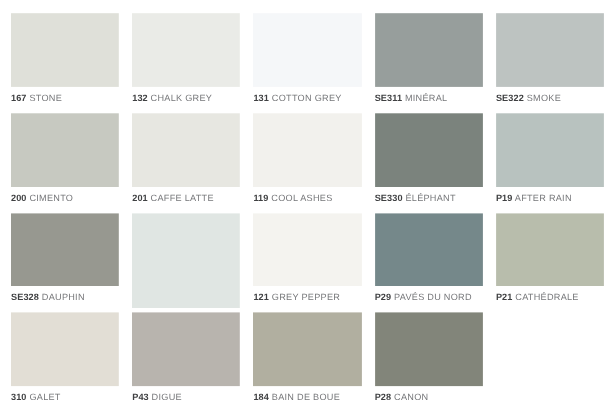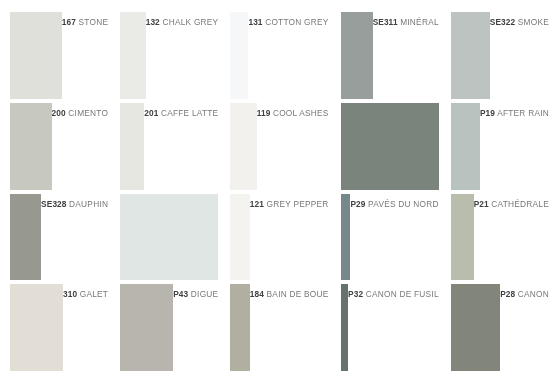--- a/index.html
+++ b/index.html
@@ -22,21 +22,21 @@
     padding: 12px 10px 6px 10px;
     display: grid;
     grid-template-columns: repeat(5, 1fr);
     grid-template-rows: repeat(4, 1fr);
     column-gap: 12px;
     row-gap: 4px;
     background: #ffffff;
   }
   .swatch-cell {
     display: flex;
-    flex-direction: row;
+    flex-direction: column;
     min-width: 0;
   }
   .swatch-chip {
     flex: 1 1 auto;
     width: 100%;
     min-height: 0;
     border: 0;
   }
   .swatch-caption {
     flex: 0 0 auto;
@@ -90,20 +90,21 @@
     <div class="swatch-cell">
       <div class="swatch-chip" style="background-color: rgb(231, 231, 225);"></div>
       <div class="swatch-caption"><span class="swatch-code">201</span> <span class="swatch-name">CAFFE LATTE</span></div>
     </div>
     <div class="swatch-cell">
       <div class="swatch-chip" style="background-color: rgb(242, 241, 237);"></div>
       <div class="swatch-caption"><span class="swatch-code">119</span> <span class="swatch-name">COOL ASHES</span></div>
     </div>
     <div class="swatch-cell">
       <div class="swatch-chip" style="background-color: rgb(123, 131, 125);"></div>
+      <div class="swatch-caption"><span class="swatch-code">SE330</span> <span class="swatch-name">ÉLÉPHANT</span></div>
     </div>
     <div class="swatch-cell">
       <div class="swatch-chip" style="background-color: rgb(184, 194, 191);"></div>
       <div class="swatch-caption"><span class="swatch-code">P19</span> <span class="swatch-name">AFTER RAIN</span></div>
     </div>
     <div class="swatch-cell">
       <div class="swatch-chip" style="background-color: rgb(151, 152, 144);"></div>
       <div class="swatch-caption"><span class="swatch-code">SE328</span> <span class="swatch-name">DAUPHIN</span></div>
     </div>
     <div class="swatch-cell">
@@ -127,20 +128,16 @@
     </div>
     <div class="swatch-cell">
       <div class="swatch-chip" style="background-color: rgb(184, 180, 174);"></div>
       <div class="swatch-caption"><span class="swatch-code">P43</span> <span class="swatch-name">DIGUE</span></div>
     </div>
     <div class="swatch-cell">
       <div class="swatch-chip" style="background-color: rgb(177, 175, 160);"></div>
       <div class="swatch-caption"><span class="swatch-code">184</span> <span class="swatch-name">BAIN DE BOUE</span></div>
     </div>
     <div class="swatch-cell">
-      <div class="swatch-chip" style="background-color: rgb(103, 114, 111);"></div>
-      <div class="swatch-caption"><span class="swatch-code">P32</span> <span class="swatch-name">CANON DE FUSIL</span></div>
-    </div>
-    <div class="swatch-cell">
       <div class="swatch-chip" style="background-color: rgb(130, 133, 122);"></div>
       <div class="swatch-caption"><span class="swatch-code">P28</span> <span class="swatch-name">CANON</span></div>
     </div>
   </div>
 
 </body></html>

